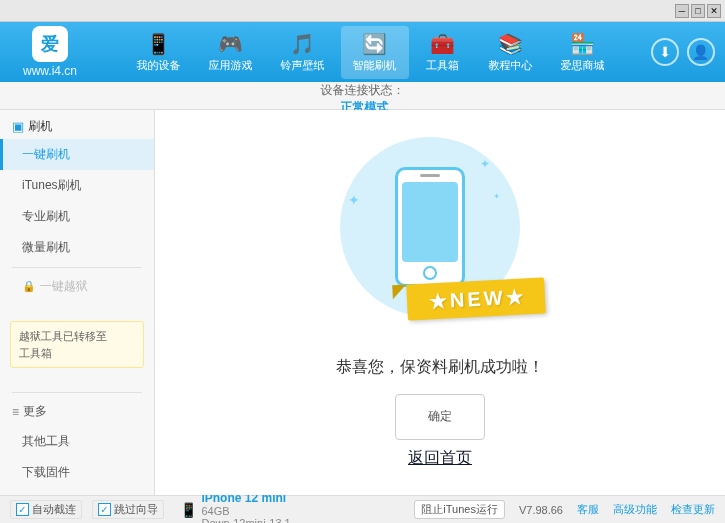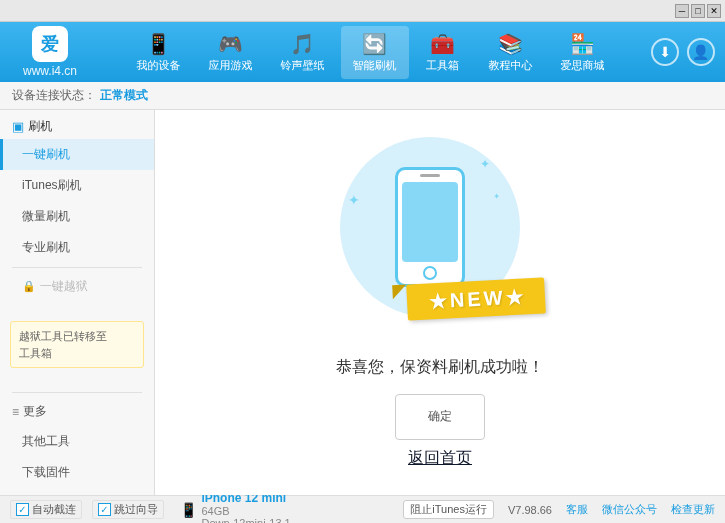--- a/index.html
+++ b/index.html
@@ -122,20 +122,21 @@
     
     .status-bar {
       height: 28px;
       background: #f5f5f5;
       border-bottom: 1px solid #ddd;
       display: flex;
       align-items: center;
       padding: 0 12px;
       font-size: 12px;
       color: #333;
+      flex-direction: column;
     }
     .status-bar .status-label {
       color: #666;
     }
     .status-bar .status-value {
       color: #1a9de0;
       font-weight: bold;
       margin-left: 4px;
     }
 
@@ -453,24 +454,24 @@
       <span class="section-icon">▣</span>
       <span>刷机</span>
     </div>
     <div class="sidebar-item active">
       <span>一键刷机</span>
     </div>
     <div class="sidebar-item">
       <span>iTunes刷机</span>
     </div>
     <div class="sidebar-item">
+      <span>专业刷机</span>
+    </div>
+    <div class="sidebar-item">
       <span>微量刷机</span>
-    </div>
-    <div class="sidebar-item">
-      <span>专业刷机</span>
     </div>
 
     <div class="sidebar-divider"></div>
     <div class="sidebar-disabled">
       <span style="font-size:11px; color:#ccc;">🔒</span>
       <span>一键越狱</span>
     </div>
     <div class="sidebar-note">
       <span>越狱工具已转移至<br>工具箱</span>
     </div>
@@ -546,16 +547,16 @@
         <div class="device-sub">64GB</div>
         <div class="device-sub">Down-12mini-13,1</div>
       </div>
     </div>
   </div>
 
   <div class="bottom-right">
     <button class="bottom-stop-btn">阻止iTunes运行</button>
     <span>V7.98.66</span>
     <span style="cursor:pointer; color:#1a9de0;">客服</span>
-    <span style="cursor:pointer; color:#1a9de0;">微信公众号</span>
+    <span style="cursor:pointer; color:#1a9de0;">高级功能</span>
     <span style="cursor:pointer; color:#1a9de0;">检查更新</span>
   </div>
 </div>
 
 </body></html>

